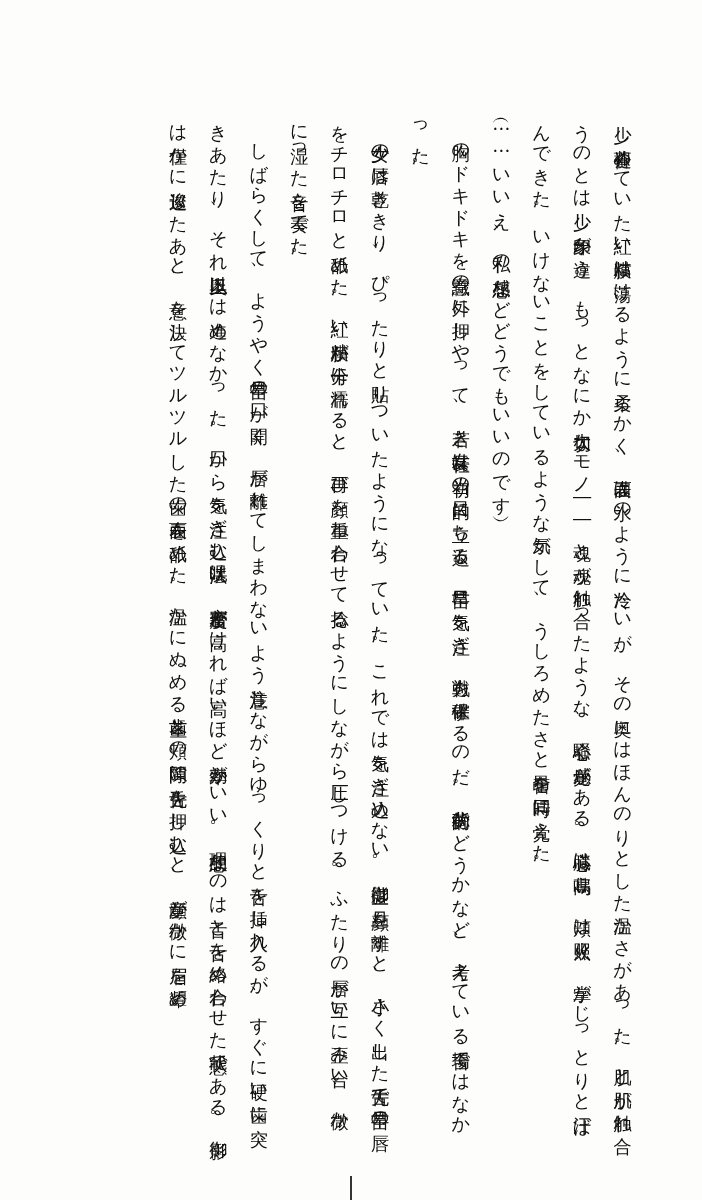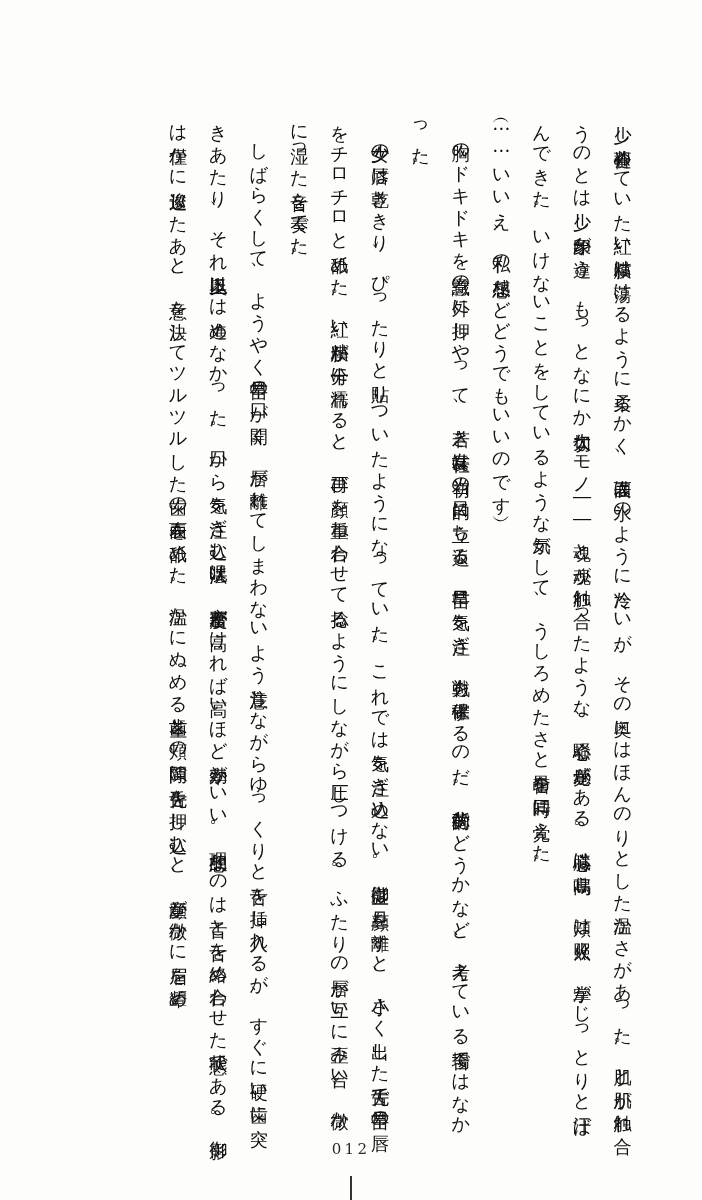--- a/index.html
+++ b/index.html
@@ -81,16 +81,15 @@
 <div id="page">
 
   <div id="text-block">
     <p>少し蒼褪めていた紅い粘膜は蕩けるように柔らかく、表面は氷のように冷たいが、その奥にはほんのりとした温かさがあった。肌と肌が触れ合うのとは少し印象が違う。もっとなにか大切なモノ――魂と魂が触れ合ったような、心騒ぐ感覚がある。心臓は高鳴り、頬は火照り、掌がじっとりと汗ばんできた。いけないことをしているような気がして、うしろめたさと昂奮を同時に覚えた。</p>
     <p>（……いいえ、私の感想などどうでもいいのです）</p>
     <p class="indent">胸のドキドキを意識の外に押しやって、若き女社長は当初の目的に立ち返る。早苗に気を注ぎ、戦力を確保するのだ。背徳的かどうかなど、考えている場合ではなかった。</p>
     <p class="indent">少女の唇は乾ききり、ぴったりと貼りついたようになっていた。これでは気を注ぎ込めない。御影は一旦顔を離すと、小さく出した舌先で早苗の唇をチロチロと舐めた。紅い粘膜が十分に濡れると、再び顔を重ね合わせて捻るようにしながら圧しつける。ふたりの唇が互いに歪み合い、微かに湿った音を奏でた。</p>
     <p class="indent">しばらくして、ようやく早苗の口が開く。唇が離れてしまわないよう注意しながらゆっくりと舌を挿し入れるが、すぐに硬い歯に突きあたり、それ以上奥には進めなかった。口から気を注ぎ込む呪法は、密着度が高ければ高いほど効率がいい。理想的なのは舌と舌を絡め合わせた状態である。御影は僅かに逡巡したあと、意を決してツルツルした歯の表面を舐めた。温かにぬめる歯茎と頬の隙間に舌先を押し込むと、童顔が微かに眉を顰め、</p>
   </div>
 
-  <div id="page-number">012</div>
   <div id="gutter-mark"></div>
 
 </div>
 
 </body></html>

